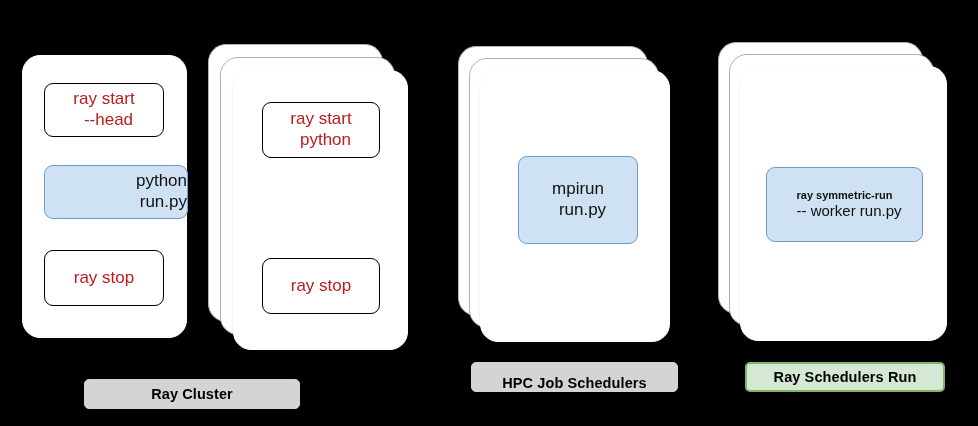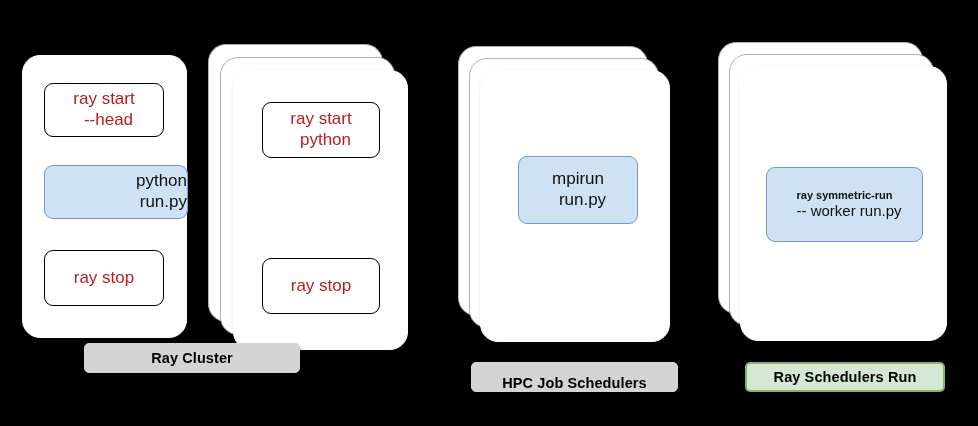--- a/index.html
+++ b/index.html
@@ -126,39 +126,39 @@
       <span class="l1">ray stop</span>
     </div>
   </div>
 
   <div class="group" style="left:458px; top:46px; width:225px; height:300px;">
 
     <div class="card back" style="left:0px; top:0px; width:190px; height:270px;"></div>
     <div class="card back" style="left:11px; top:12px; width:190px; height:270px;"></div>
     <div class="card front" style="left:22px; top:24px; width:190px; height:272px;"></div>
 
-    <div class="cmd blue" style="left:60px; top:110px; width:120px; height:68px;">
+    <div class="cmd blue" style="left:60px; top:110px; width:120px; height:88px;">
       <span class="l1">mpirun</span>
       <span class="l2">run.py</span>
     </div>
   </div>
 
   <div class="group" style="left:718px; top:42px; width:240px; height:305px;">
 
     <div class="card back" style="left:0px; top:0px; width:205px; height:272px;"></div>
     <div class="card back" style="left:11px; top:12px; width:205px; height:272px;"></div>
     <div class="card front" style="left:22px; top:24px; width:207px; height:275px;"></div>
 
     <div class="cmd blue twoline-bold" style="left:48px; top:125px; width:157px; height:75px;">
       <span class="l1">ray symmetric-run</span>
       <span class="l2">-- worker run.py</span>
     </div>
   </div>
 
-  <div class="legend gray" style="left:84px; top:343px; width:216px; height:30px;">
+  <div class="legend gray" style="left:84px; top:379px; width:216px; height:30px;">
     <span>Ray Cluster</span>
   </div>
 
   <div class="legend gray" style="left:471px; top:362px; width:207px; height:30px;align-items:flex-end;">
     <span>HPC Job Schedulers</span>
   </div>
 
   <div class="legend green" style="left:745px; top:362px; width:200px; height:30px;">
     <span>Ray Schedulers Run</span>
   </div>

